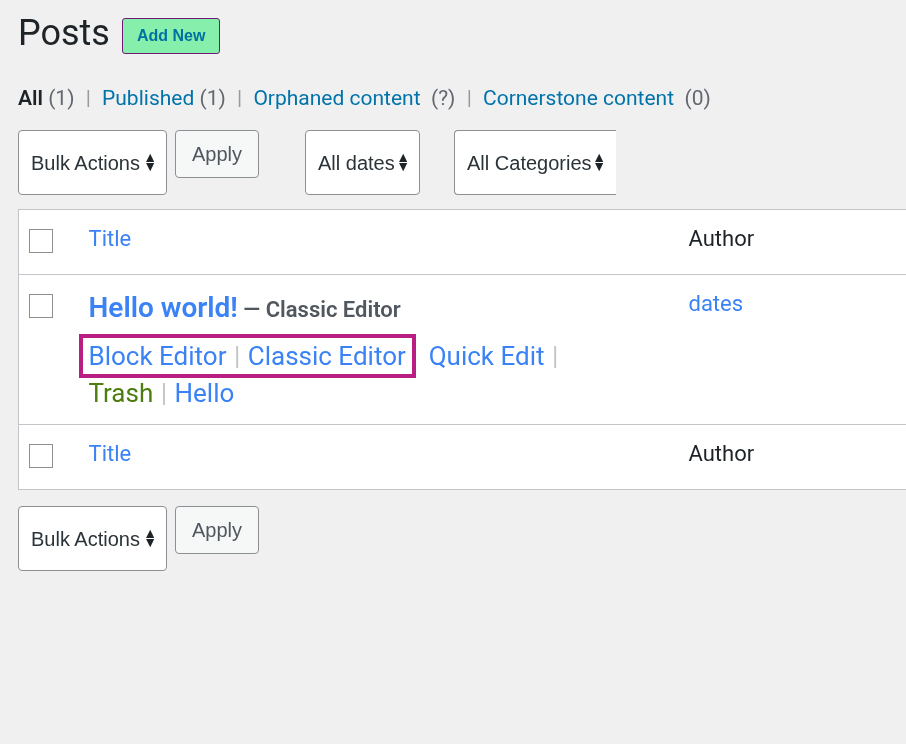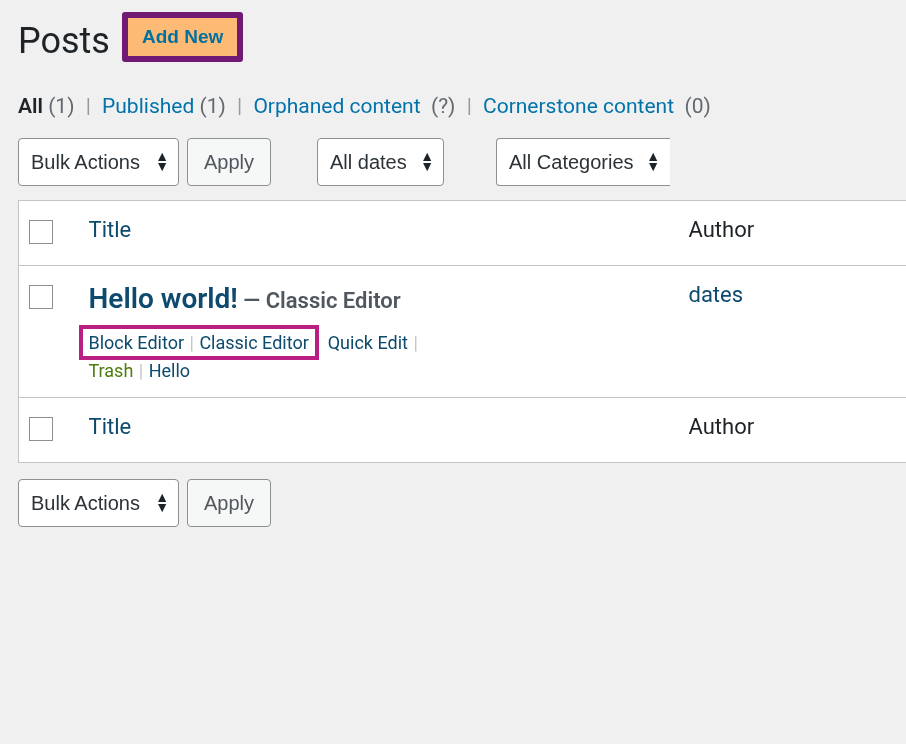--- a/index.html
+++ b/index.html
@@ -20,24 +20,24 @@
       align-items: flex-end;
       padding: 12px 0 8px 0;
       gap: 12px;
     }
     .page-title {
       font-size: 36px;
       font-weight: 400;
       color: #1d2327;
     }
     .add-new-btn {
-      background: #fdba74;
-      border: 6px solid #701a75;
+      background: #86efac;
+      border: 1px solid #701a75;
       color: #0071a1;
-      font-size: 19px;
+      font-size: 16px;
       font-weight: 600;
       padding: 8px 14px;
       cursor: pointer;
       border-radius: 3px;
     }
     .filter-links {
       padding: 24px 0 14px 0;
       font-size: 21px;
       color: #646970;
     }
@@ -67,23 +67,23 @@
       display: inline-block;
     }
     .select-wrap select {
       appearance: none;
       -webkit-appearance: none;
       background: #fff;
       border: 1px solid #8c8f94;
       border-radius: 4px;
       font-size: 20px;
       color: #2c3338;
-      padding: 8px 36px 8px 12px;
-      cursor: pointer;
-      height: 48px;
+      padding: 8px 24px 8px 12px;
+      cursor: pointer;
+      height: 65px;
     }
     .select-arrow {
       position: absolute;
       right: 10px;
       top: 50%;
       transform: translateY(-50%);
       pointer-events: none;
       font-size: 14px;
       color: #1d2327;
       display: flex;
@@ -118,21 +118,21 @@
       font-weight: 400;
       border-bottom: 1px solid #c3c4c7;
     }
     .wp-list-table tfoot th {
       font-size: 22px;
       font-weight: 400;
       border-top: 1px solid #c3c4c7;
     }
     .wp-list-table th a,
     .wp-list-table td a {
-      color: #0c4a6e;
+      color: #3b82f6;
       text-decoration: none;
     }
     .col-cb {
       width: 60px;
       text-align: center;
     }
     .col-title {
       width: 600px;
     }
     .cb {
@@ -150,21 +150,21 @@
       color: #0073aa;
       text-decoration: none;
     }
     .post-state {
       font-size: 22px;
       font-weight: 600;
       color: #50575e;
     }
     .row-actions {
       margin-top: 10px;
-      font-size: 18px;
+      font-size: 26px;
       color: #c3c4c7;
     }
     .row-actions a {
       color: #0073aa;
       text-decoration: none;
     }
     .row-actions a.trash {
       color: #4d7c0f;
       text-align: right;
     }
@@ -218,21 +218,21 @@
   <button class="btn">Apply</button>
   <div style="width:30px"></div>
   <div class="select-wrap">
     <select>
       <option>All dates</option>
     </select>
     <span class="select-arrow">▲<br>▼</span>
   </div>
   <div style="width:18px"></div>
   <div class="select-wrap">
-    <select style="border-right:none;border-top-right-radius:0;border-bottom-right-radius:0;margin-left:18px;">
+    <select style="border-right:none;border-top-right-radius:0;border-bottom-right-radius:0;">
       <option>All Categories</option>
     </select>
     <span class="select-arrow">▲<br>▼</span>
   </div>
 </div>
 
 <table class="wp-list-table">
   <thead>
     <tr>
       <th class="col-cb"><span class="cb"></span></th>

